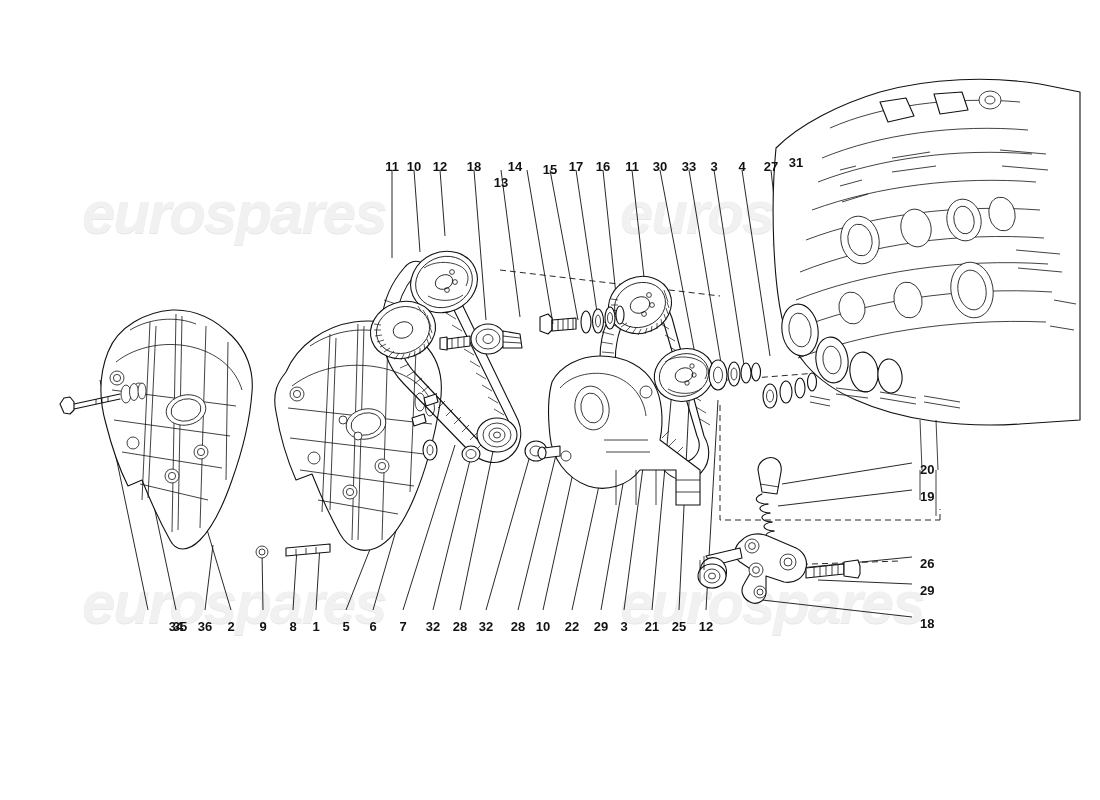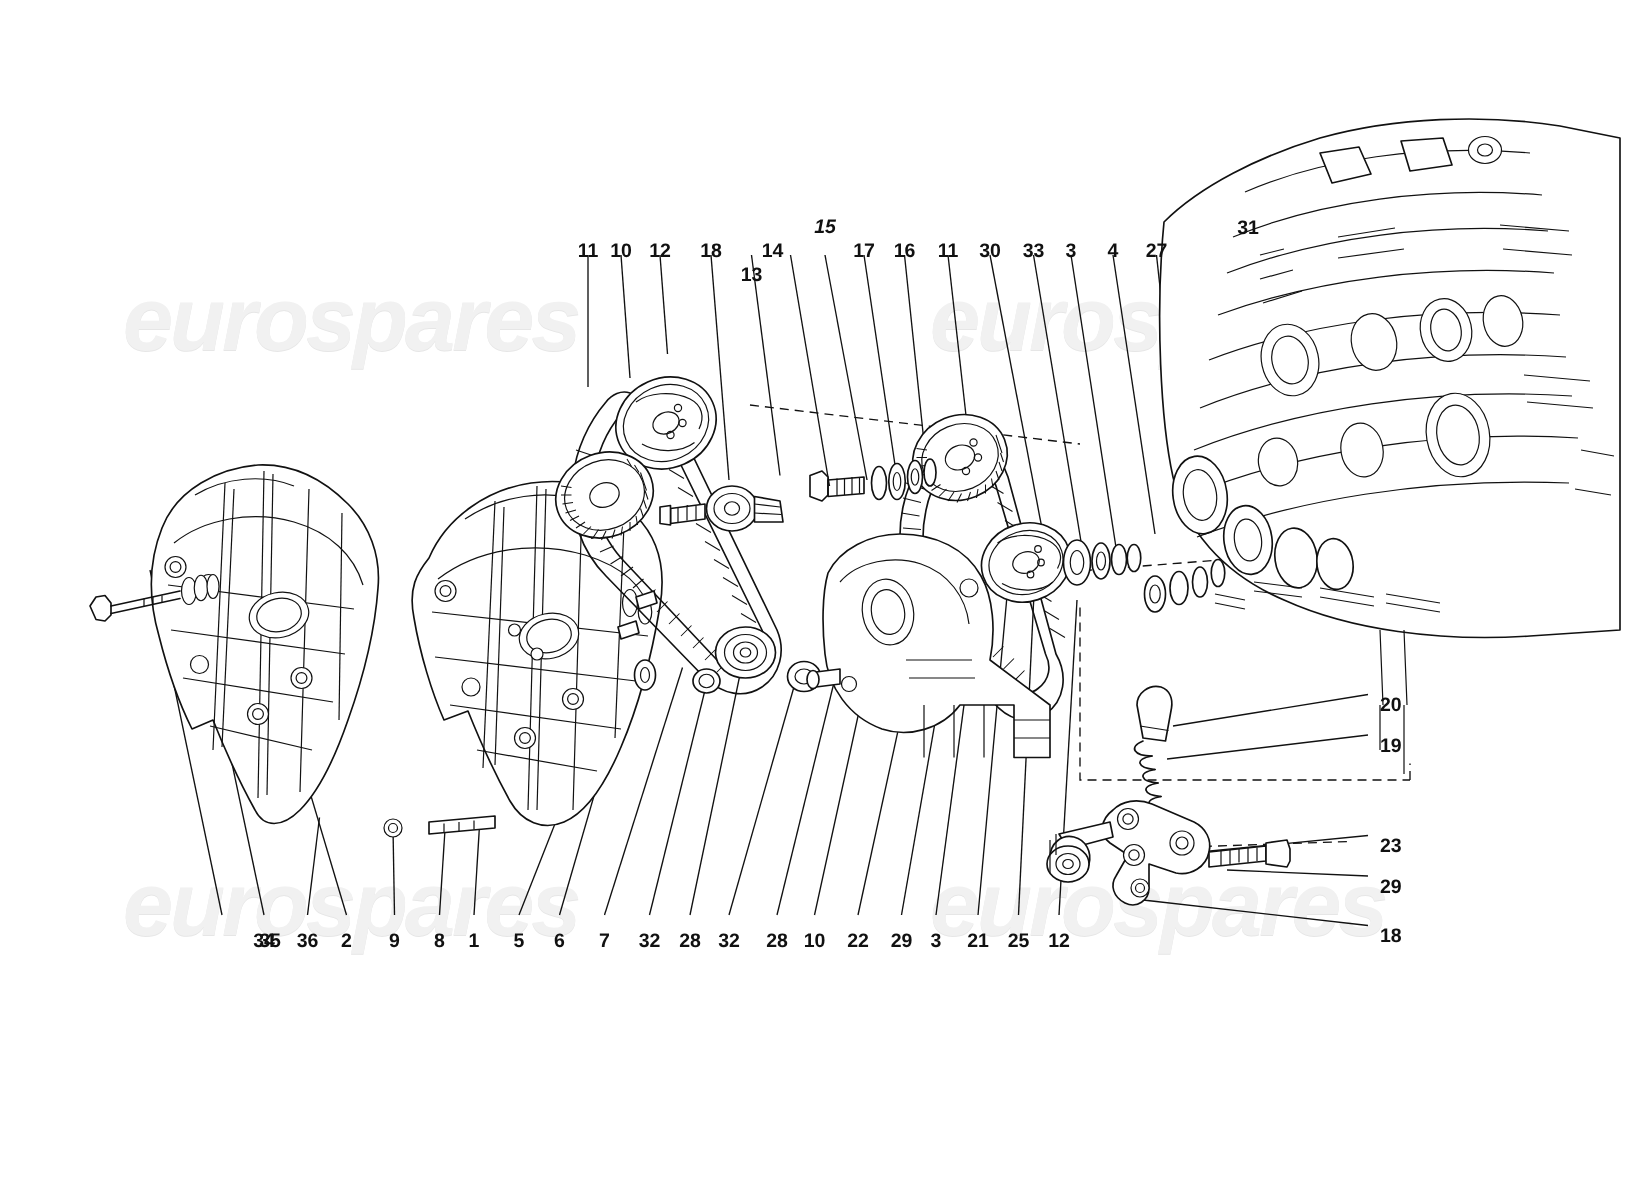--- a/index.html
+++ b/index.html
@@ -451,30 +451,30 @@
 
   </svg>
 
   <div id="labels">
       <div class="lbl ctr" style="left: 392px; top: 160px;">11</div>
       <div class="lbl ctr" style="left: 414px; top: 160px;">10</div>
       <div class="lbl ctr" style="left: 440px; top: 160px;">12</div>
       <div class="lbl ctr" style="left: 474px; top: 160px;">18</div>
       <div class="lbl ctr" style="left: 501px; top: 160px; margin-top: 16px;">13</div>
       <div class="lbl ctr" style="left: 515px; top: 160px;">14</div>
-      <div class="lbl ctr" style="left: 550px; top: 144px; font-style: italic;">15</div>
+      <div class="lbl ctr" style="left: 550px; top: 163px;">15</div>
       <div class="lbl ctr" style="left: 576px; top: 160px;">17</div>
       <div class="lbl ctr" style="left: 603px; top: 160px;">16</div>
       <div class="lbl ctr" style="left: 632px; top: 160px;">11</div>
       <div class="lbl ctr" style="left: 660px; top: 160px;">30</div>
       <div class="lbl ctr" style="left: 689px; top: 160px;">33</div>
       <div class="lbl ctr" style="left: 714px; top: 160px;">3</div>
       <div class="lbl ctr" style="left: 742px; top: 160px;">4</div>
       <div class="lbl ctr" style="left: 771px; top: 160px;">27</div>
-      <div class="lbl ctr" style="left: 796px; top: 145px; margin-left: 36px;">31</div>
+      <div class="lbl ctr" style="left: 796px; top: 156px;">31</div>
       <div class="lbl ctr" style="left: 148px; top: 620px; margin-left: 32px;">35</div>
       <div class="lbl ctr" style="left: 176px; top: 620px;">34</div>
       <div class="lbl ctr" style="left: 205px; top: 620px;">36</div>
       <div class="lbl ctr" style="left: 231px; top: 620px;">2</div>
       <div class="lbl ctr" style="left: 263px; top: 620px;">9</div>
       <div class="lbl ctr" style="left: 293px; top: 620px;">8</div>
       <div class="lbl ctr" style="left: 316px; top: 620px;">1</div>
       <div class="lbl ctr" style="left: 346px; top: 620px;">5</div>
       <div class="lbl ctr" style="left: 373px; top: 620px;">6</div>
       <div class="lbl ctr" style="left: 403px; top: 620px;">7</div>
@@ -484,18 +484,18 @@
       <div class="lbl ctr" style="left: 518px; top: 620px;">28</div>
       <div class="lbl ctr" style="left: 543px; top: 620px;">10</div>
       <div class="lbl ctr" style="left: 572px; top: 620px;">22</div>
       <div class="lbl ctr" style="left: 601px; top: 620px;">29</div>
       <div class="lbl ctr" style="left: 624px; top: 620px;">3</div>
       <div class="lbl ctr" style="left: 652px; top: 620px;">21</div>
       <div class="lbl ctr" style="left: 679px; top: 620px;">25</div>
       <div class="lbl ctr" style="left: 706px; top: 620px;">12</div>
       <div class="lbl lft" style="left: 920px; top: 463px;">20</div>
       <div class="lbl lft" style="left: 920px; top: 490px;">19</div>
-      <div class="lbl lft" style="left: 920px; top: 557px;">23</div>
+      <div class="lbl lft" style="left: 920px; top: 557px;">26</div>
       <div class="lbl lft" style="left: 920px; top: 584px;">29</div>
       <div class="lbl lft" style="left: 920px; top: 617px;">18</div>
     </div>
 
 </div>
 
 </body></html>

